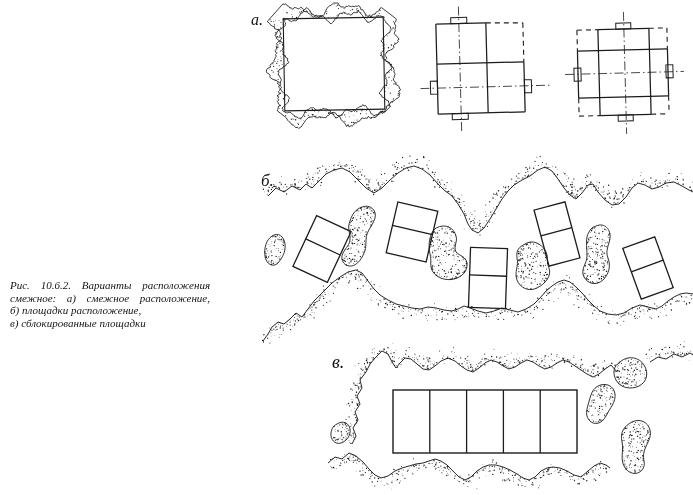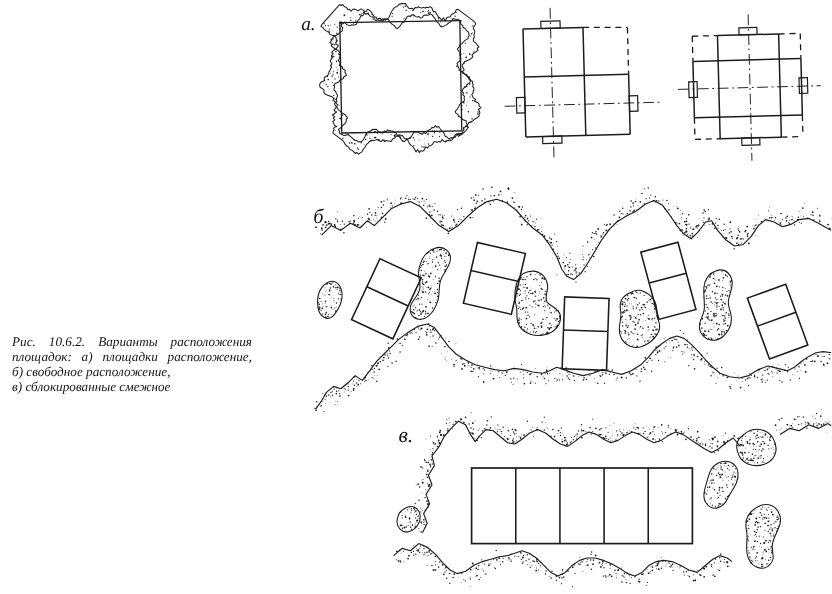--- a/index.html
+++ b/index.html
@@ -11,23 +11,23 @@
   .cap-line.just{white-space:normal;text-align:justify;text-align-last:justify;}
   svg.fig{position:absolute;left:0;top:0;}
   .rowlab{font-family:"Liberation Serif",serif;font-style:italic;fill:#141414;}
 </style>
 </head>
 <body>
 
 <div class="page">
   <div class="caption">
     <div class="cap-line just">Рис. 10.6.2. Варианты расположения</div>
-    <div class="cap-line just">площадок: а) площадки расположение,</div>
-    <div class="cap-line">б) свободное расположение,</div>
-    <div class="cap-line">в) сблокированные смежное</div>
+    <div class="cap-line just">смежное: а) смежное расположение,</div>
+    <div class="cap-line">б) площадки расположение,</div>
+    <div class="cap-line">в) сблокированные площадки</div>
   </div>
 
   <svg class="fig" width="693" height="495" viewBox="0 0 693 495">
     <text class="rowlab" x="251" y="25" font-size="16">а.</text>
     <text class="rowlab" x="261" y="186" font-size="17">б.</text>
     <text class="rowlab" x="332" y="368" font-size="18">в.</text>
     <g id="g-row-a">
         <g transform="rotate(-1 334 64)">
           <rect x="284" y="18" width="100" height="92" fill="none" stroke="#1c1c1c" stroke-width="1.1"></rect>
           <path d="M284.0,2.9L285.4,3.7L286.7,2.9L288.1,4.8L289.5,5.3L290.9,7.3L292.2,7.0L293.6,8.7L295.0,7.0L296.3,6.9L297.7,7.4L299.1,8.4L300.5,7.7L301.8,6.8L303.2,7.5L304.6,9.0L305.9,9.1L307.3,7.2L308.7,8.0L310.1,9.2L311.4,11.4L312.8,13.8L314.2,13.9L315.5,15.9L316.9,14.7L318.3,15.6L319.7,17.7L321.0,15.3L322.4,15.6L323.8,15.6L325.1,14.2L326.5,11.0L327.9,8.4L329.3,6.7L330.6,5.7L332.0,5.4L333.4,3.9L334.7,3.1L336.1,3.0L337.5,3.2L338.9,2.9L340.2,5.1L341.6,6.9L343.0,7.2L344.3,7.0L345.7,8.2L347.1,6.4L348.5,6.8L349.8,5.9L351.2,6.8L352.6,6.9L353.9,6.5L355.3,7.1L356.7,6.5L358.1,6.8L359.4,6.0L360.8,6.9L362.2,10.5L363.5,10.0L364.9,12.4L366.3,14.6L367.7,15.9L369.0,17.4L370.4,15.4L371.8,18.2L373.1,15.4L374.5,14.9L375.9,14.9L377.3,12.7L378.6,12.3L380.0,11.3L381.4,8.7L382.7,8.6L394.7,18.1L396.5,19.5L397.1,20.9L396.5,22.2L395.4,23.6L395.1,25.0L396.1,26.3L396.3,27.7L395.9,29.1L395.5,30.5L396.0,31.8L395.1,33.2L394.9,34.6L395.5,35.9L397.3,37.3L398.2,38.7L399.6,40.1L398.0,41.4L398.7,42.8L397.1,44.2L394.9,45.5L393.6,46.9L394.3,48.3L393.1,49.7L390.8,51.0L387.3,52.4L386.6,53.8L385.3,55.1L385.4,56.5L386.3,57.9L386.9,59.3L385.4,60.6L386.8,62.0L388.7,63.4L389.2,64.7L390.9,66.1L390.9,67.5L393.7,68.9L393.5,70.2L394.2,71.6L393.7,73.0L394.6,74.3L394.8,75.7L394.1,77.1L394.0,78.5L392.9,79.8L393.5,81.2L394.0,82.6L396.1,83.9L394.9,85.3L397.9,86.7L398.9,88.1L398.7,89.4L400.4,90.8L398.2,92.2L398.9,93.5L399.4,94.9L398.6,96.3L398.8,97.7L397.4,99.0L394.9,100.4L393.4,101.8L390.1,103.1L389.3,104.5L388.4,105.9L385.5,107.3L385.8,108.6L384.0,112.1L382.6,113.3L381.3,114.5L379.9,112.5L378.5,115.1L377.1,115.3L375.8,117.3L374.4,118.1L373.0,118.0L371.7,117.7L370.3,119.1L368.9,118.4L367.5,116.8L366.2,119.0L364.8,118.5L363.4,119.0L362.1,118.7L360.7,118.6L359.3,120.8L357.9,121.8L356.6,121.9L355.2,123.7L353.8,122.7L352.5,125.3L351.1,126.4L349.7,125.8L348.3,127.4L347.0,124.8L345.6,126.8L344.2,124.1L342.9,122.3L341.5,121.3L340.1,119.6L338.7,116.3L337.4,115.9L336.0,115.3L334.6,112.9L333.3,112.7L331.9,112.5L330.5,113.1L329.1,113.7L327.8,115.2L326.4,115.5L325.0,117.7L323.7,117.3L322.3,117.4L320.9,116.8L319.5,117.7L318.2,116.1L316.8,117.7L315.4,117.2L314.1,115.9L312.7,116.1L311.3,116.6L309.9,116.6L308.6,116.5L307.2,117.2L305.8,118.8L304.5,119.9L303.1,122.2L301.7,123.9L300.3,126.2L299.0,126.8L297.6,127.9L296.2,126.4L294.9,127.2L293.5,125.6L292.1,124.3L290.7,124.0L289.4,121.8L288.0,120.9L286.6,119.3L285.3,116.8L276.6,109.9L276.8,108.5L277.6,107.1L277.3,105.8L279.3,104.4L277.7,103.0L277.5,101.7L276.6,100.3L278.4,98.9L277.1,97.5L278.4,96.2L276.4,94.8L278.8,93.4L278.9,92.1L277.8,90.7L279.3,89.3L279.8,87.9L281.3,86.6L279.9,85.2L279.0,83.8L277.0,82.5L278.0,81.1L276.4,79.7L272.7,78.3L270.5,77.0L269.5,75.6L270.1,74.2L268.8,72.9L266.6,71.5L266.2,70.1L266.5,68.7L267.3,67.4L270.6,66.0L270.0,64.6L270.6,63.3L272.8,61.9L274.1,60.5L274.1,59.1L275.1,57.8L275.5,56.4L276.6,55.0L275.5,53.7L276.9,52.3L275.9,50.9L275.4,49.5L276.5,48.2L276.9,46.8L276.4,45.4L277.9,44.1L276.8,42.7L278.0,41.3L280.4,39.9L281.3,38.6L282.4,37.2L280.7,35.8L280.2,34.5L281.6,33.1L280.8,31.7L280.5,30.3L279.1,29.0L275.2,27.6L275.2,26.2L272.9,24.9L270.9,23.5L270.2,22.1L268.2,20.7L268.9,19.4L284.0,3.0Z" fill="none" stroke="#1c1c1c" stroke-width="0.85" stroke-linejoin="round"></path>

